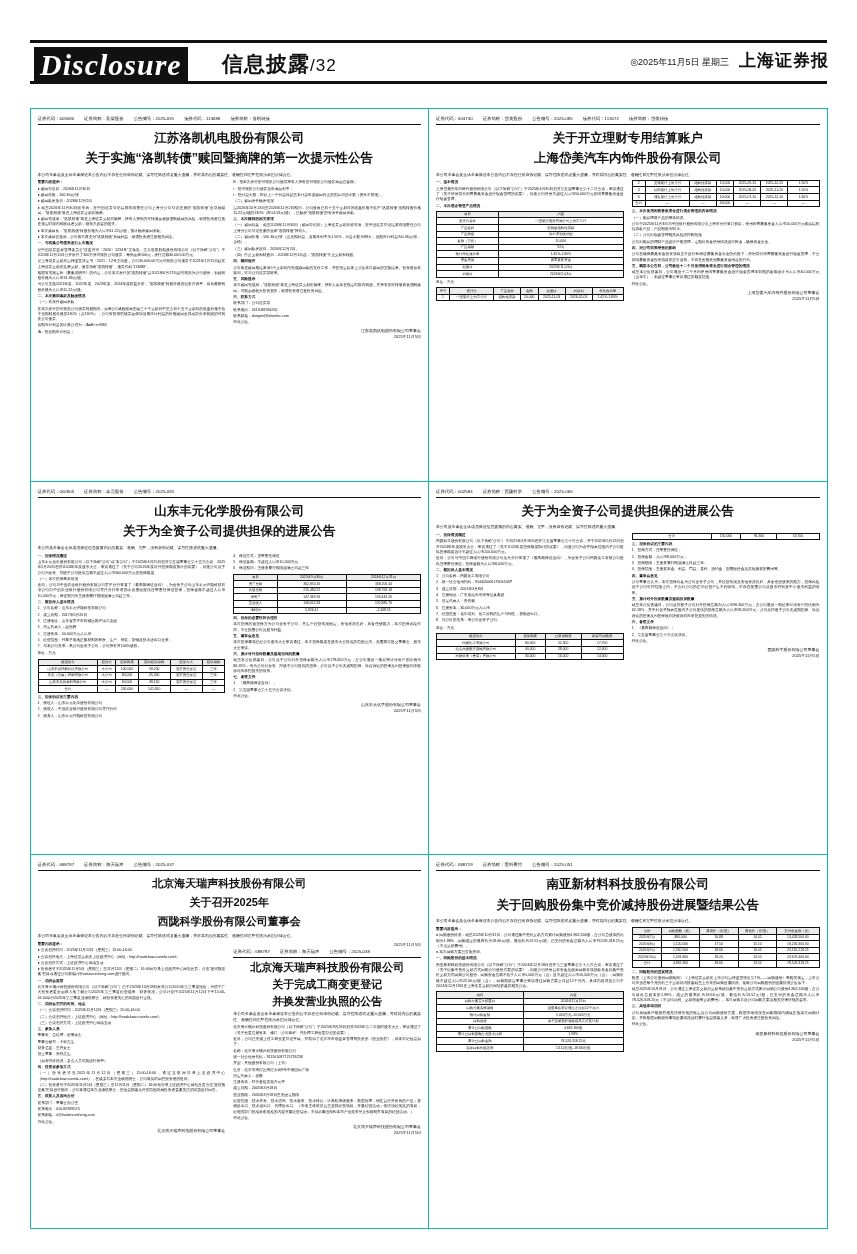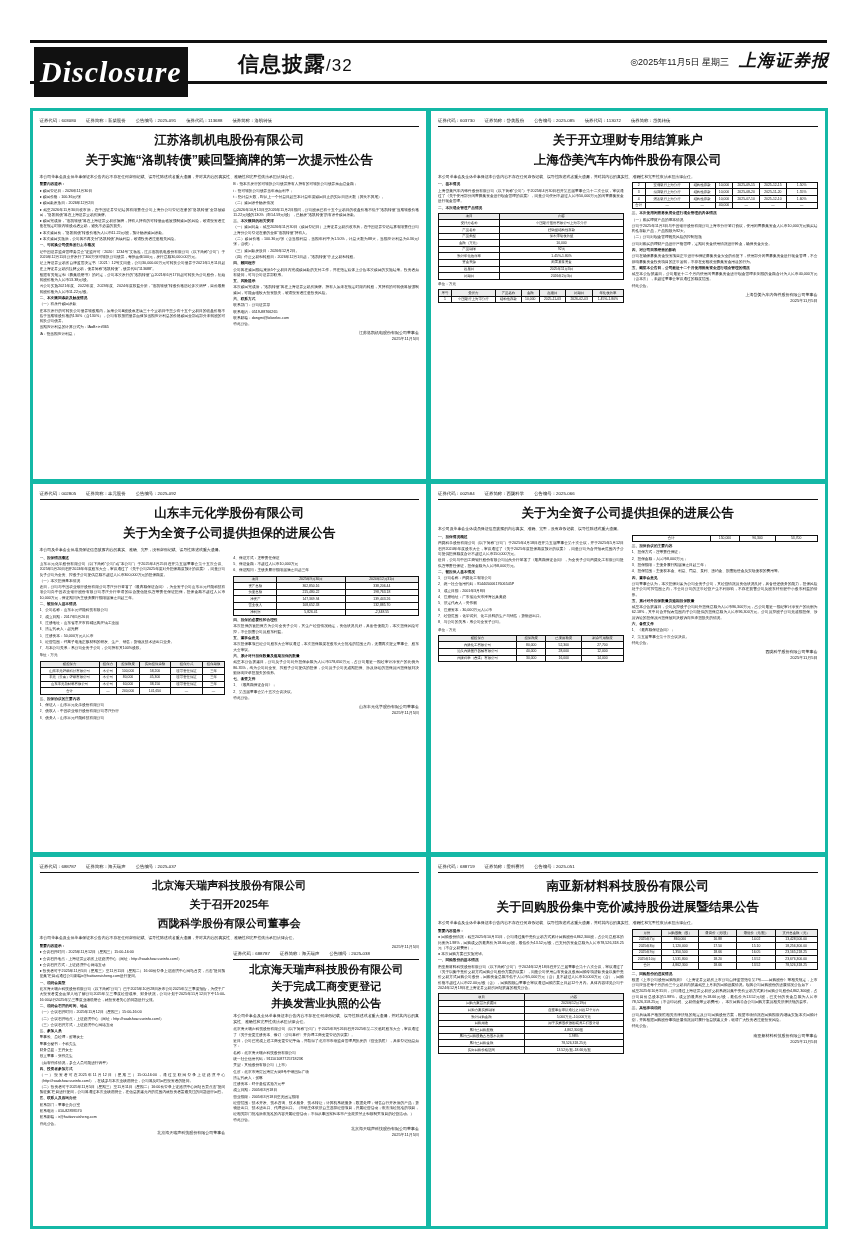--- a/index.html
+++ b/index.html
@@ -2,27 +2,27 @@
 <html><head>
 <meta charset="utf-8">
 <style>
   html,body{margin:0;padding:0;background:#c9c9c9;}
   body{font-family:"Liberation Sans","DejaVu Sans",sans-serif;}
   .page{width:857px;height:1254px;background:#fff;position:relative;overflow:hidden;}
   .masthead{position:absolute;left:0;top:40px;width:857px;height:44px;}
   .mast-inner{position:relative;height:100%;}
   .mast-rule-top{position:absolute;left:30px;right:30px;top:0;height:3px;background:#111;}
   .mast-rule-bot{position:absolute;left:30px;right:30px;bottom:0;height:3px;background:#111;}
-  .disclosure{position:absolute;left:34px;top:7px;font-family:"Liberation Serif","DejaVu Serif",serif;font-weight:bold;font-style:italic;font-size:30px;letter-spacing:1px;color:#111;background:#111;color:#fff;padding:8px 6px;}
-  .xxpl{position:absolute;left:238px;top:10px;font-size:21px;font-weight:bold;color:#111;letter-spacing:1px;}
+  .disclosure{position:absolute;left:34px;top:7px;font-family:"Liberation Serif","DejaVu Serif",serif;font-weight:bold;font-style:italic;font-size:30px;letter-spacing:1px;color:#111;background:#111;color:#fff;padding:1px 6px;}
+  .xxpl{position:absolute;left:222px;top:10px;font-size:21px;font-weight:bold;color:#111;letter-spacing:1px;}
   .xxpl .num{font-size:17px;font-weight:normal;}
   .mast-date{position:absolute;right:128px;top:16px;font-size:9px;color:#111;}
-  .mast-paper{position:absolute;right:28px;top:9px;font-size:17px;font-weight:bold;color:#111;letter-spacing:1px;font-style:italic;}
+  .mast-paper{position:absolute;right:28px;top:9px;font-size:17px;font-weight:bold;color:#111;letter-spacing:1px;}
   .grid{position:absolute;left:30px;top:108px;width:797px;height:1120px;display:grid;grid-template-columns:1fr 1fr;grid-template-rows:1fr 1fr 1fr;gap:0;}
-  .cell{border:3px solid #14b8a6;margin:-0.5px;padding:6px 7px 0 7px;overflow:hidden;position:relative;}
+  .cell{border:1px solid #14b8a6;margin:-0.5px;padding:6px 7px 0 7px;overflow:hidden;position:relative;}
   .hdrbar{display:flex;gap:10px;font-size:4.4px;line-height:7px;color:#111;border-bottom:1px solid #111;padding-bottom:2px;margin-bottom:3px;}
   .hdrbar .hcol{white-space:nowrap;}
   .title{text-align:center;font-weight:bold;color:#111;line-height:1.25;margin:3px 0 2px 0;}
   .t1{font-size:12.5px;}
   .t2{font-size:12.5px;}
   .t3{font-size:11px;}
   .subnote{font-size:3.9px;line-height:5.6px;text-align:justify;color:#111;margin:3px 0;}
   .body{font-size:3.7px;line-height:5.3px;text-align:justify;color:#111;}
   .body p{margin:0 0 1px 0;}
   .body .b{font-weight:bold;}

